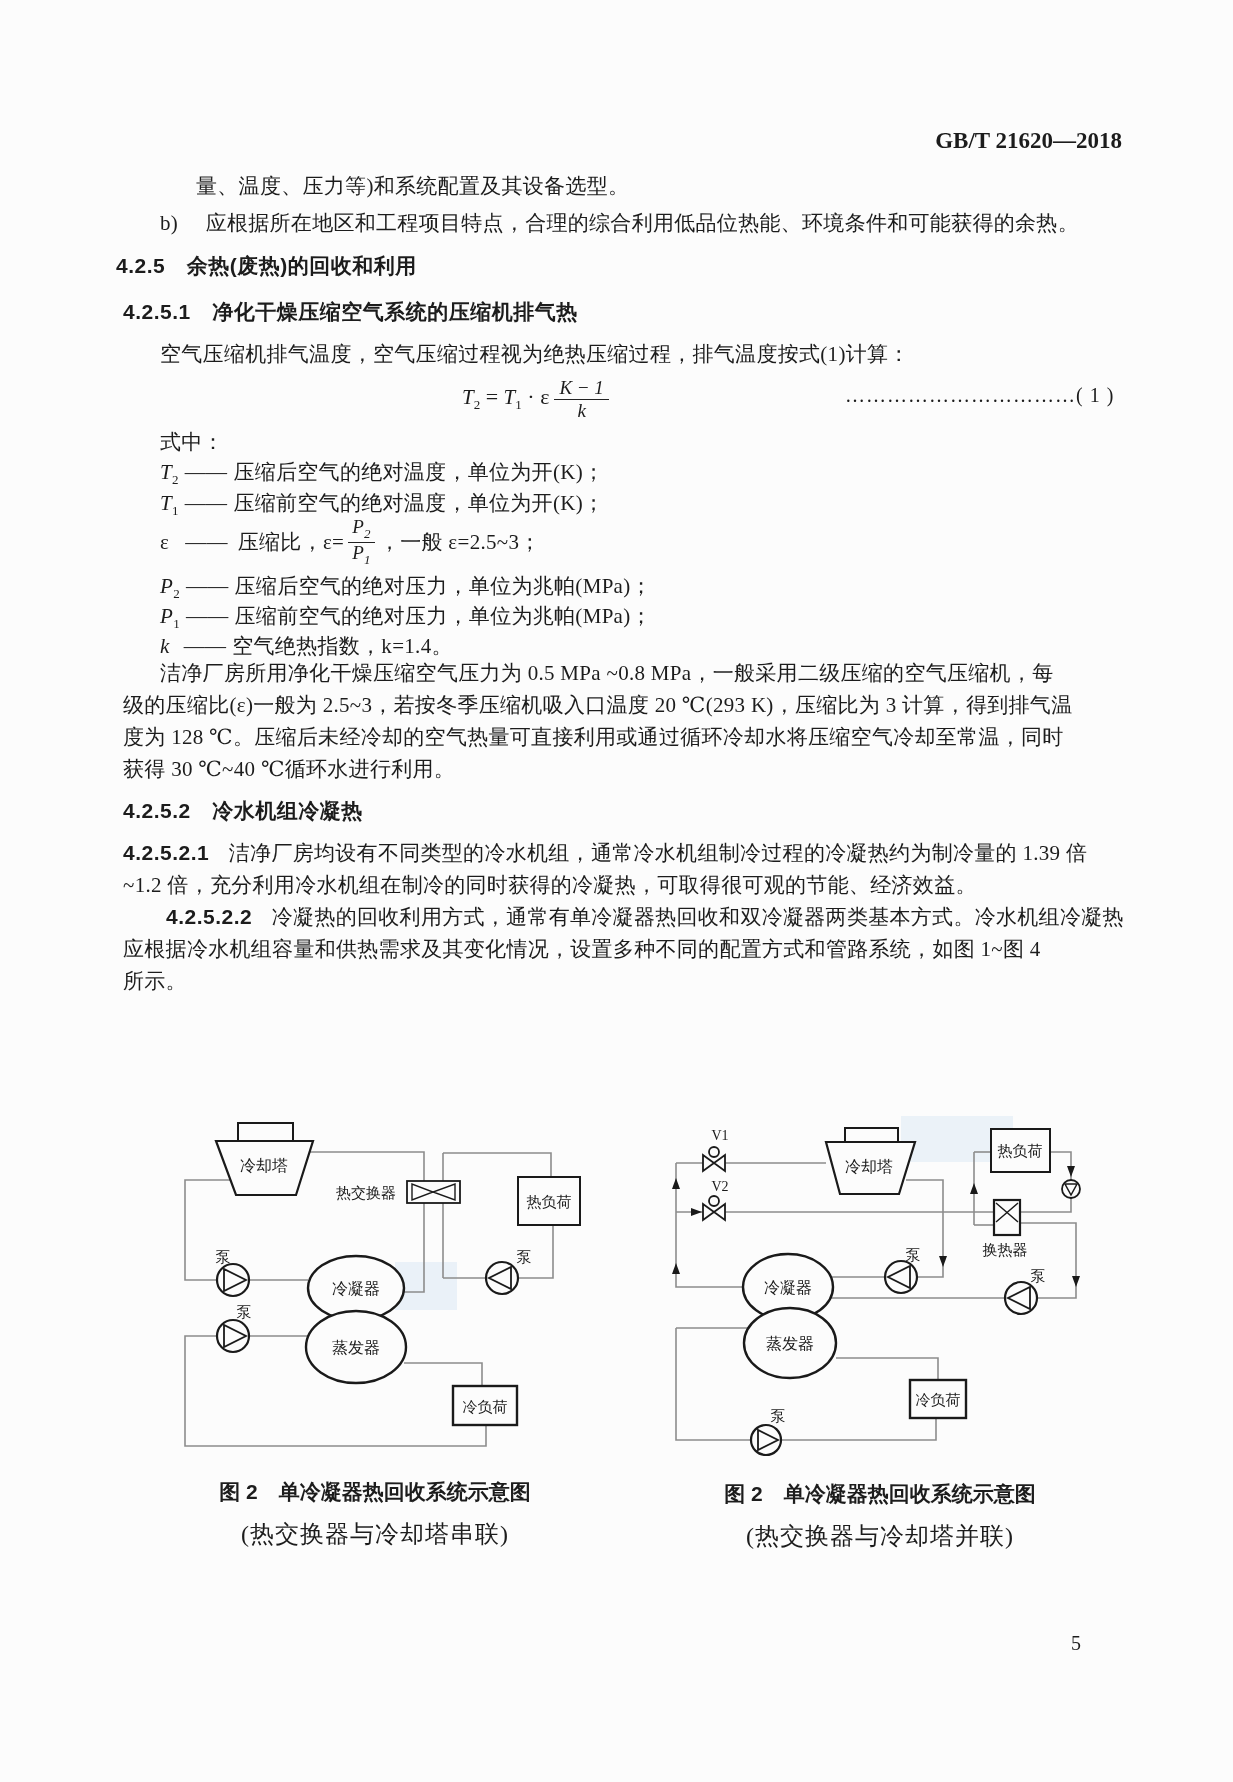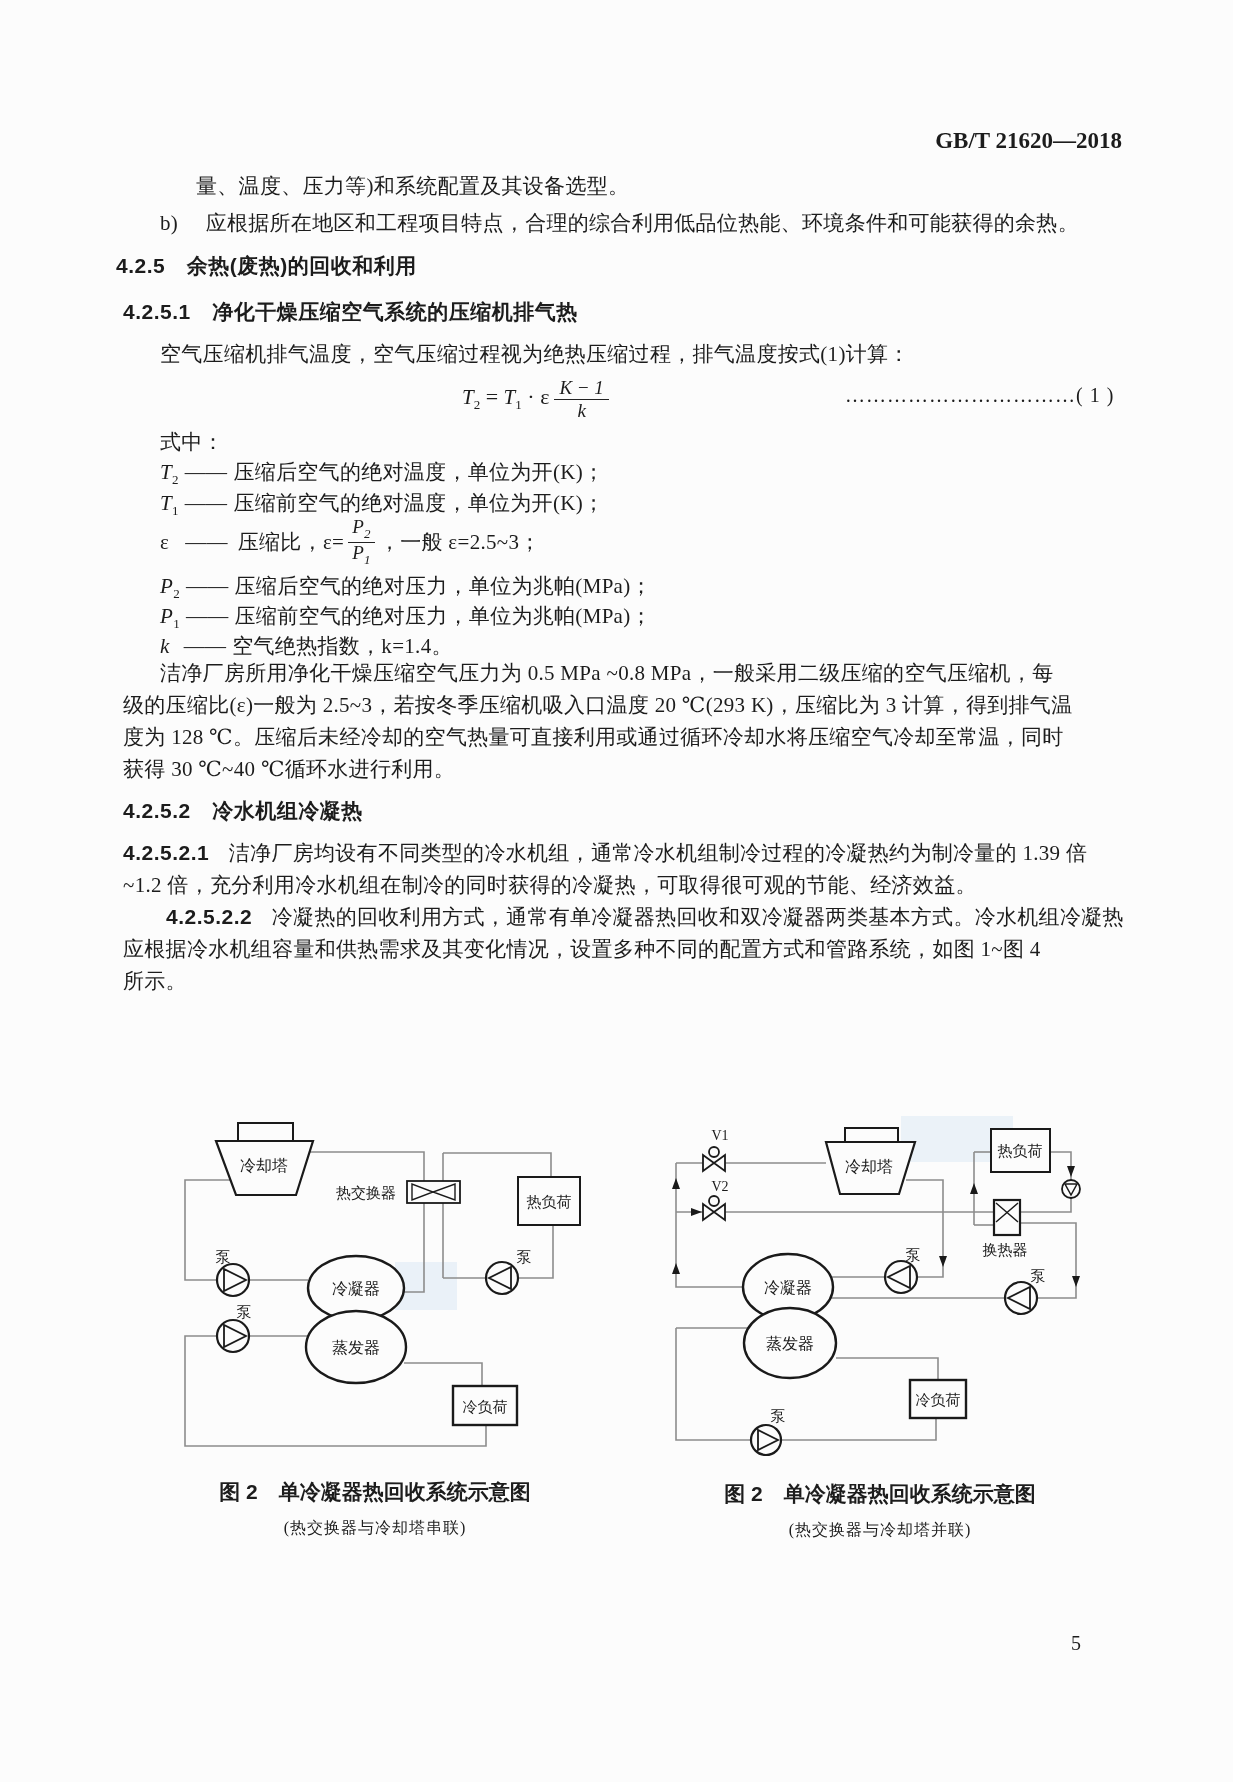--- a/index.html
+++ b/index.html
@@ -7,21 +7,21 @@
     width:1233px;height:1782px;position:relative;
     background:#fcfcfc;
     font-family:"Liberation Serif","DejaVu Serif",serif;
     color:#1c1c1c;overflow:hidden;
   }
   .abs{position:absolute;white-space:nowrap;}
   .body-text{font-size:21px;letter-spacing:.3px;}
   .hd{font-family:"Liberation Sans","DejaVu Sans",sans-serif;font-weight:bold;font-size:21px;letter-spacing:.5px;}
   .code{font-family:"Liberation Serif",serif;font-weight:bold;font-size:23px;}
   .caption{font-family:"Liberation Sans","DejaVu Sans",sans-serif;font-weight:bold;font-size:21px;text-align:center;}
-  .subcap{font-size:16px;text-align:center;letter-spacing:1px;}
+  .subcap{font-size:24px;text-align:center;letter-spacing:1px;}
   .sym{font-style:italic;font-size:21px;}
   sub{font-size:13px;}
   .dash{padding:0 6px;}
   
   .expfrac{display:inline-flex;flex-direction:column;align-items:center;
     vertical-align:10px;font-size:19px;line-height:1.05;margin-left:5px;font-style:italic;}
   .expfrac .n{border-bottom:1.6px solid #222;padding:0 5px 1px;}
   .expfrac .d{padding-top:1px;}
   
   .infrac{display:inline-flex;flex-direction:column;align-items:center;

